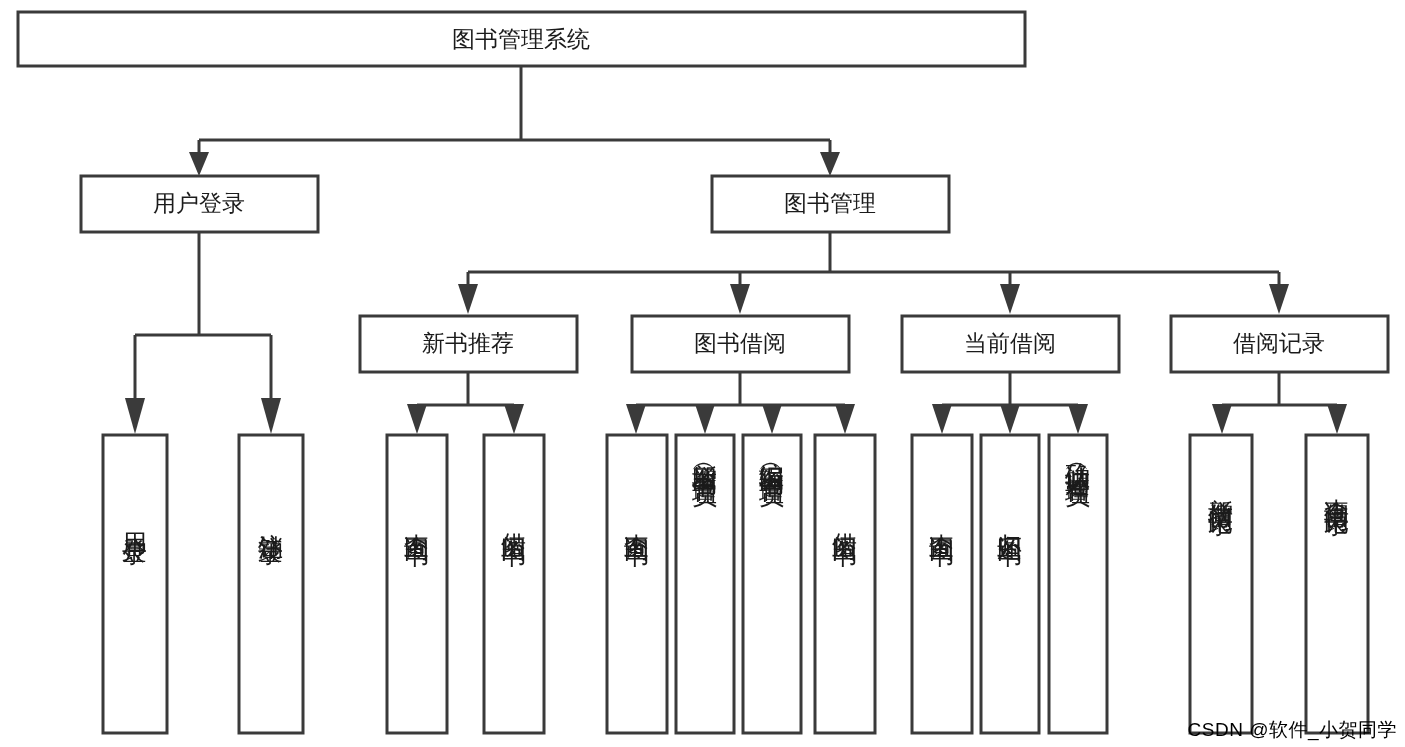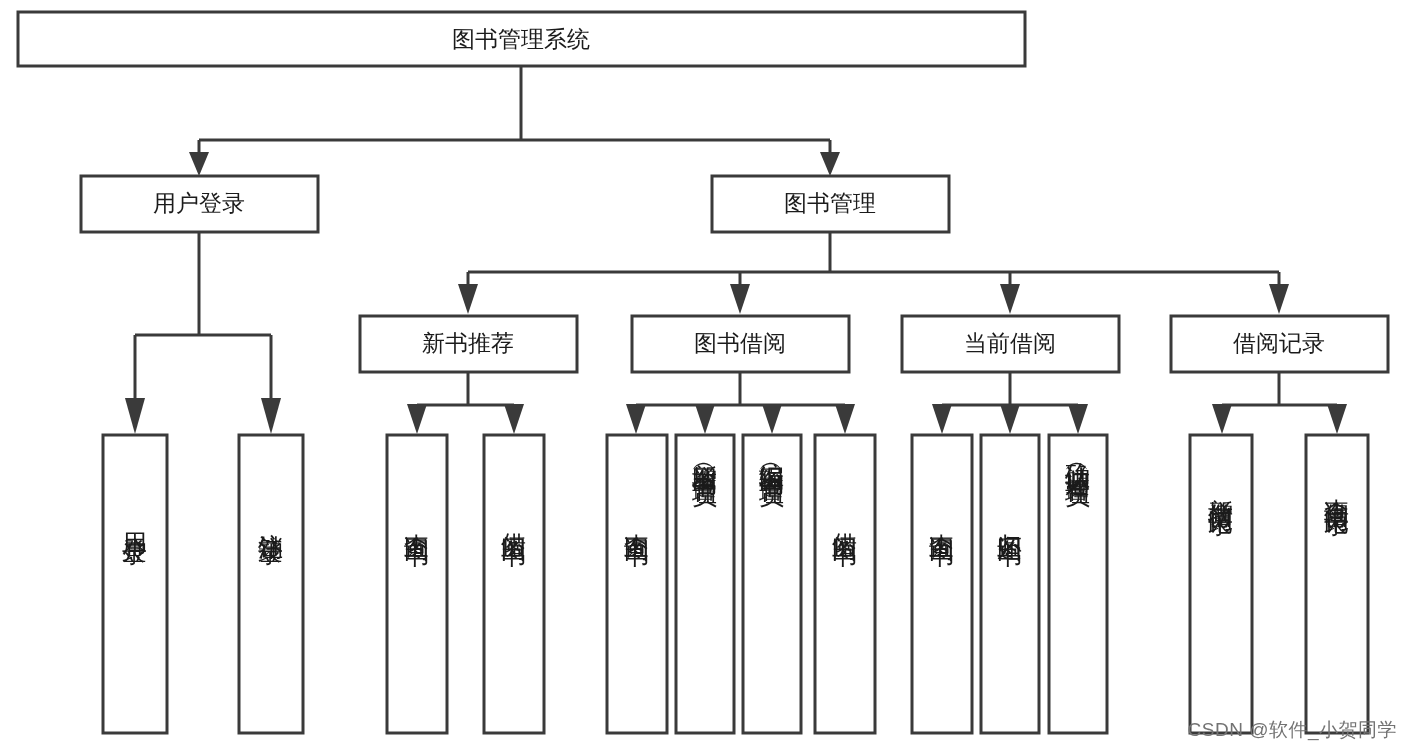--- a/index.html
+++ b/index.html
@@ -57,21 +57,21 @@
     glyph-orientation-vertical: 0deg;
     text-anchor: start;
     letter-spacing: 3px;
   }
   .watermark {
     position: absolute;
     right: 8px;
     bottom: 4px;
     font-family: "Liberation Sans", "DejaVu Sans", sans-serif;
     font-size: 19px;
-    color: #737373;
+    color: #000000;
     letter-spacing: 0.5px;
     pointer-events: none;
     user-select: none;
     white-space: nowrap;
     padding-left: 16px;
   }
 </style>
 </head>
 <body>
 

